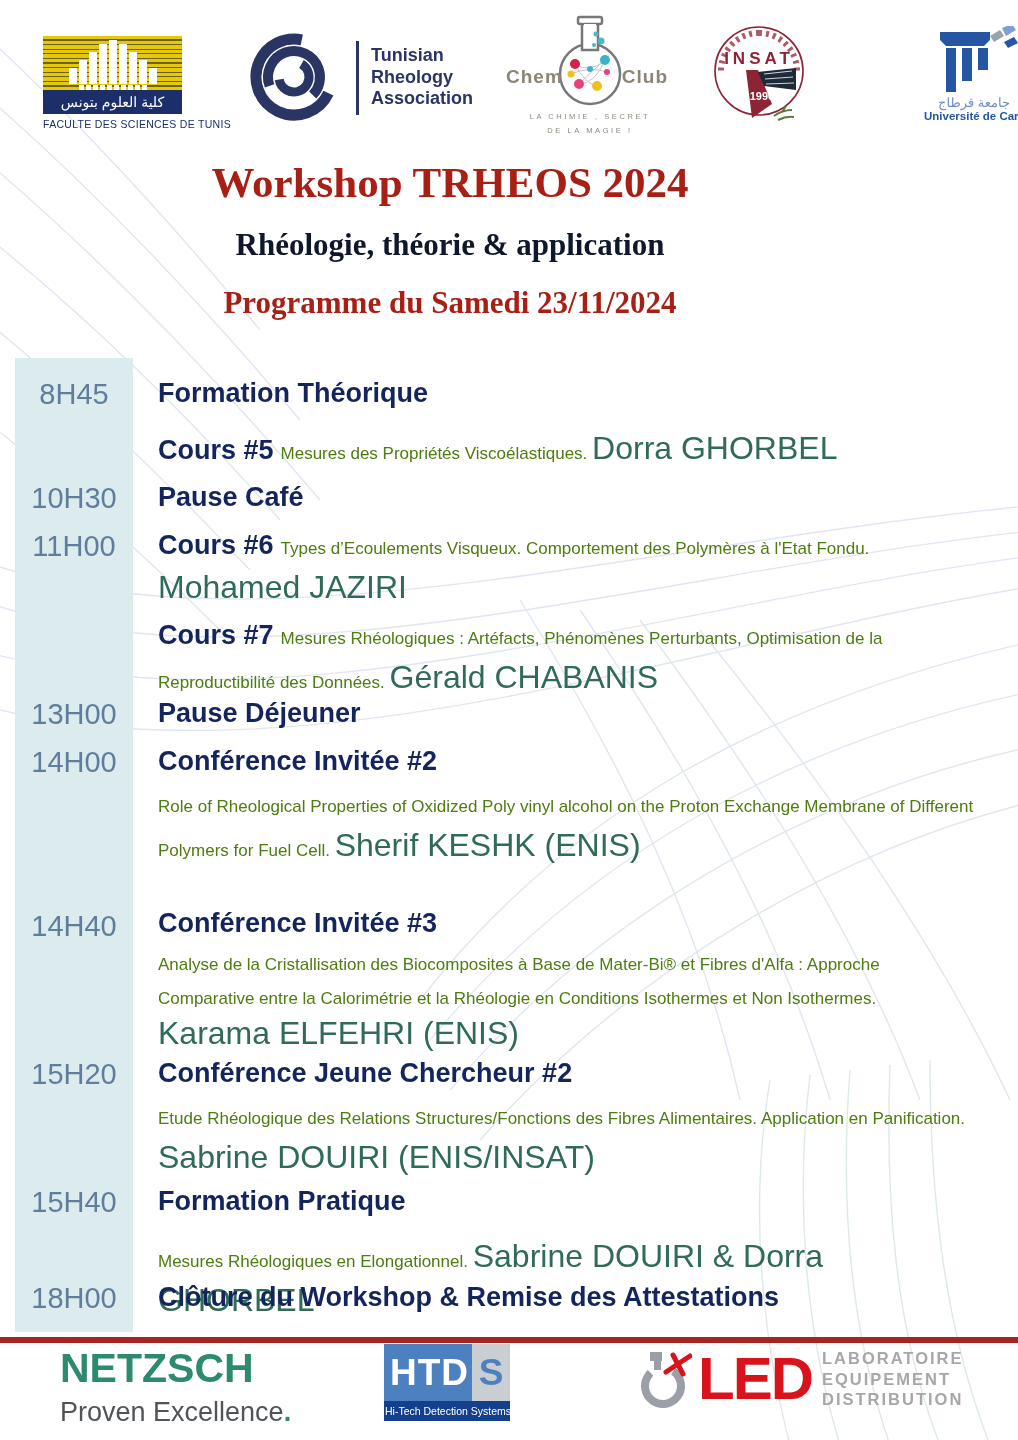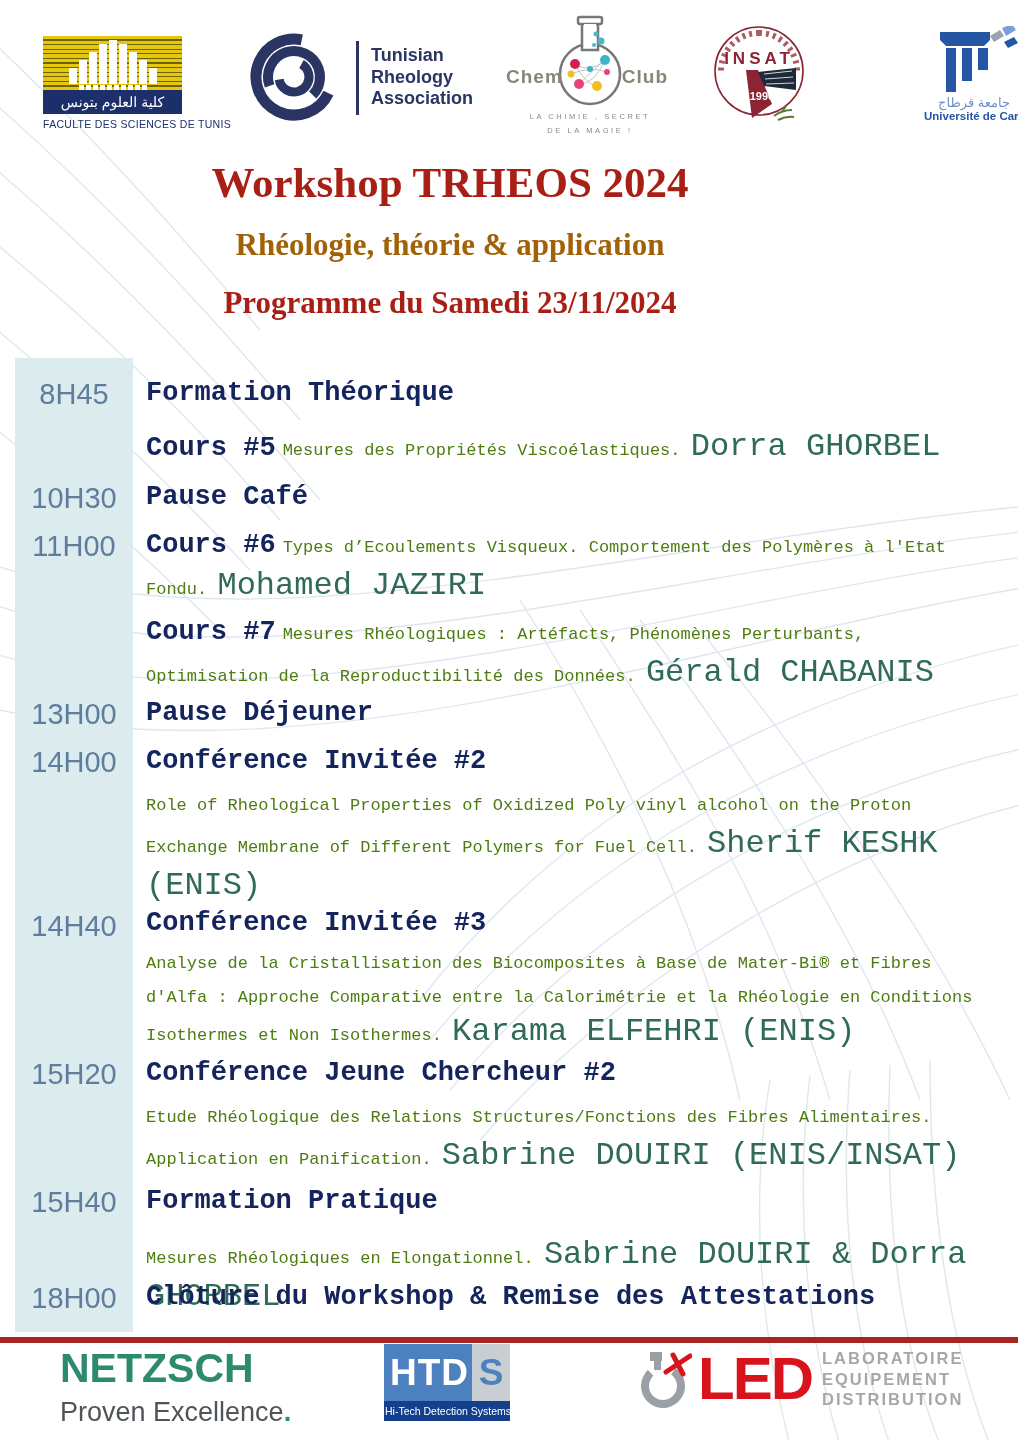--- a/index.html
+++ b/index.html
@@ -44,31 +44,31 @@
   .insat { left:712px; top:24px; }
 
   
   .carthage { left:876px; top:26px; width:100px; text-align:center;margin-left:48px; }
   .carthage-ar { color:#6f8fc9; font-size:13px; margin-top:1px; }
   .carthage-cap { color:#2456a4; font-weight:700; font-size:11.5px; white-space:nowrap; }
 
   
   .title-block { position:absolute; top:158px; left:0; width:900px; text-align:center; z-index:2; }
   .main-title { margin:0; font-family:"Liberation Serif", serif; font-weight:700; font-size:43px; color:#a81f15; }
-  .subtitle  { margin:20px 0 0; font-family:"Liberation Serif", serif; font-weight:700; font-size:31px; color:#a16207; }
+  .subtitle  { margin:20px 0 0; font-family:"Liberation Serif", serif; font-weight:700; font-size:31px; color:#0f172a; }
   .program   { margin:22px 0 0; font-family:"Liberation Serif", serif; font-weight:700; font-size:31px; color:#a81f15; }
 
   
   .schedule { position:absolute; top:358px; left:0; width:1018px; height:976px; z-index:1; }
   .time-band { position:absolute; left:15px; top:0; width:118px; height:974px; background:#dcebee; }
   .srow { position:absolute; left:0; right:15px; display:flex; align-items:flex-start; }
   .stime { flex:0 0 118px; margin-left:15px; text-align:center;
     font-size:29px; line-height:40px; color:#5f7d9c; }
   .scontent { margin-left:13px; width:845px; }
-  .spara { margin:0 0 4px; line-height:38px;font-family:Liberation Mono, monospace; }
+  .spara { margin:0 12px 4px; line-height:38px; }
   .seg-b { font-weight:700; color:#14245c; font-size:27px; margin-right:7px; }
   .seg-n { color:#4d7c0f; font-size:17px; }
   .seg-g { color:#2f6a5a; font-size:32px; }
   .srow:nth-child(1) .spara:first-child, .srow:nth-child(8) .spara:first-child { margin-bottom:13px; }
   .srow:nth-child(6) .spara { line-height:34px; }
   .srow:nth-child(1){top:16px} .srow:nth-child(2){top:120px} .srow:nth-child(3){top:168px}
   .srow:nth-child(4){top:336px} .srow:nth-child(5){top:384px} .srow:nth-child(6){top:548px}
   .srow:nth-child(7){top:696px} .srow:nth-child(8){top:824px} .srow:nth-child(9){top:920px}
 
   

